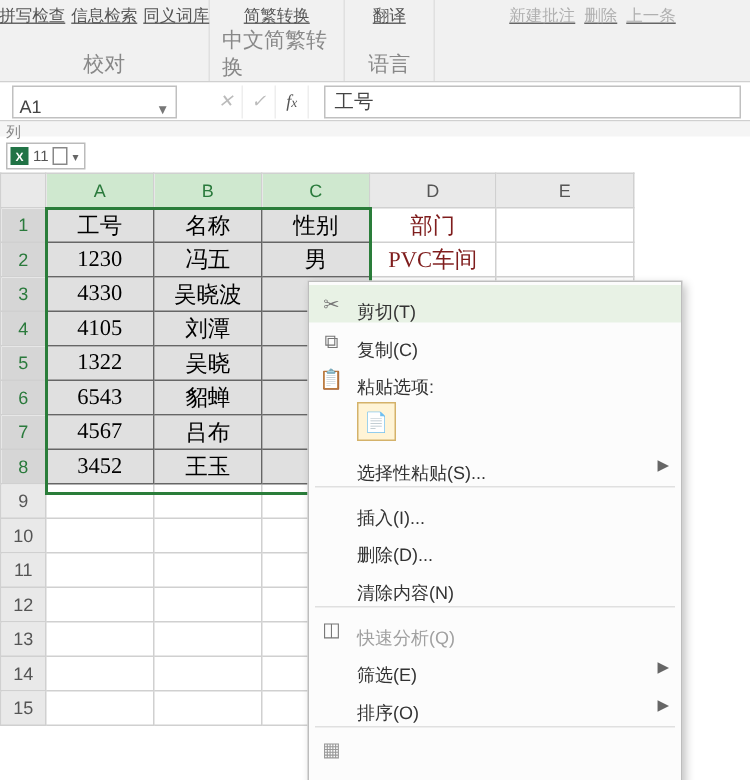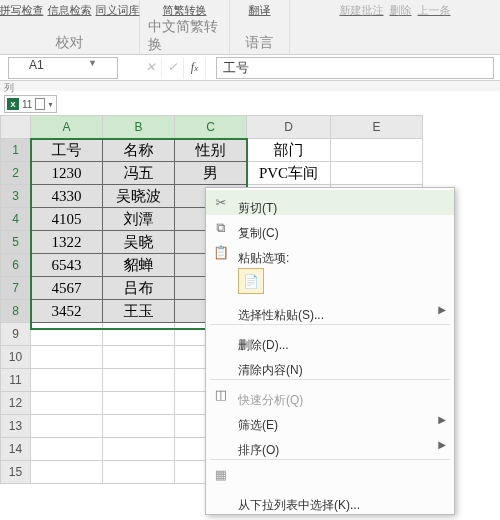--- a/index.html
+++ b/index.html
@@ -43,22 +43,22 @@
     display: flex;
     align-items: center;
     background: #fff;
   }
   .namebox {
     width: 110px;
     height: 22px;
     margin: 0 0 0 8px;
     border: 1px solid #c0c0c0;
     display: flex;
-    align-items: flex-start;
-    padding: 0 20px;
+    align-items: flex-end;
+    padding: 0 4px;
     font-size: 12px;
     justify-content: space-between;
   }
   .namebox .dd { color: #777; font-size: 9px; }
   .fx-sep { width: 10px; }
   .fx-btn {
     width: 22px; height: 22px; display:flex; align-items:center; justify-content:center;
     color: #bbb; font-style: italic; font-family: "Times New Roman", serif;
     border-right: 1px solid #eee;
   }
@@ -131,21 +131,21 @@
     border: 1px solid #666 !important;
     font-family: "SimSun","NSimSun",serif;
     font-size: 15px;
     color: #000;
   }
   td.data.head { font-weight: normal; }
   td.white {
     background: #fff;
     font-family: "SimSun","NSimSun",serif;
     font-size: 15px;
-    color:#000000;
+    color:#7f1d1d;
   }
   
   .sel-rect {
     position: absolute;
     border: 2px solid #2a7d3a;
     pointer-events: none;
   }
   .corner { width:30px; }
   
   .ctx {
@@ -401,20 +401,24 @@
     </div>
   </div>
   <div class="mi">
     <span class="ic"></span>
     <span class="lab">选择性粘贴(S)...</span>
     <span class="arrow">▶</span>
   </div>
   <div class="sep"></div>
   <div class="mi">
     <span class="ic"></span>
+    <span class="lab">插入(I)...</span>
+  </div>
+  <div class="mi">
+    <span class="ic"></span>
     <span class="lab">删除(D)...</span>
   </div>
   <div class="mi">
     <span class="ic"></span>
     <span class="lab">清除内容(N)</span>
   </div>
   <div class="sep"></div>
   <div class="mi disabled">
     <span class="ic">◫</span>
     <span class="lab">快速分析(Q)</span>

